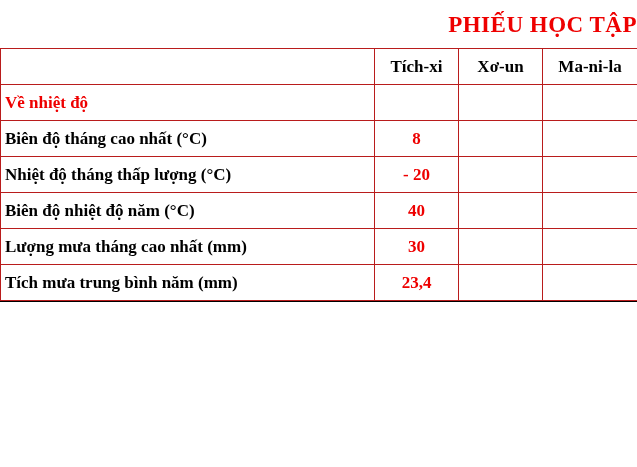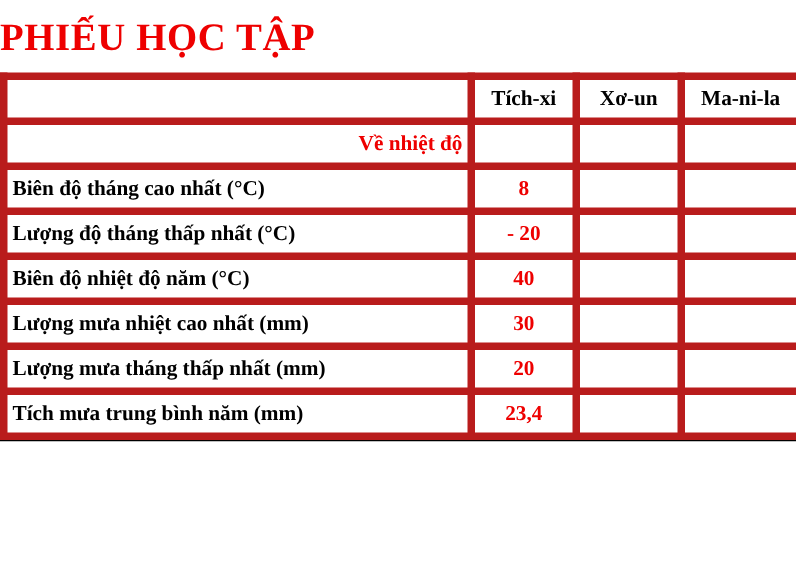--- a/index.html
+++ b/index.html
@@ -13,52 +13,52 @@
     font-family: "Liberation Serif", serif;
     overflow: hidden;
   }
   .page {
     position: relative;
     width: 637px;
     height: 467px;
     box-sizing: border-box;
   }
   .title {
-    text-align: left;
+    text-align: right;
     color: #ee0000;
-    font-size: 31px;
+    font-size: 23px;
     font-weight: bold;
     letter-spacing: 0.5px;
     padding-top: 12px;
     padding-bottom: 10px;
     font-family: "Liberation Serif", serif;
   }
   table.sheet {
     border-collapse: collapse;
     width: 637px;
     table-layout: fixed;
     margin: 0;
   }
   table.sheet td {
-    border: 6px solid #b91c1c;
+    border: 1px solid #b91c1c;
     font-size: 17px;
     font-weight: bold;
     font-family: "Liberation Serif", serif;
     padding: 2px 4px;
     height: 36px;
     box-sizing: border-box;
     vertical-align: middle;
   }
   td.label {
     text-align: left;
     color: #000000;
     padding-left: 6px;
   }
   td.section {
-    text-align: right;
+    text-align: left;
     color: #ee0000;
     padding-left: 6px;
     height: 28px;
   }
   td.head {
     text-align: center;
     color: #000000;
     height: 38px;
   }
   td.val {
@@ -108,48 +108,42 @@
       </tr>
 
       <tr>
         <td class="label">Biên độ tháng cao nhất (°C)</td>
         <td class="val">8</td>
         <td class="val blank"></td>
         <td class="val blank"></td>
       </tr>
 
       <tr>
-        <td class="label">Lượng độ tháng thấp nhất (°C)</td>
+        <td class="label">Nhiệt độ tháng thấp lượng (°C)</td>
         <td class="val">- 20</td>
         <td class="val blank"></td>
         <td class="val blank"></td>
       </tr>
 
       <tr>
         <td class="label">Biên độ nhiệt độ năm (°C)</td>
         <td class="val">40</td>
         <td class="val blank"></td>
         <td class="val blank"></td>
       </tr>
 
 
 
       <tr>
-        <td class="label">Lượng mưa nhiệt cao nhất (mm)</td>
+        <td class="label">Lượng mưa tháng cao nhất (mm)</td>
         <td class="val">30</td>
         <td class="val blank"></td>
         <td class="val blank"></td>
       </tr>
 
-      <tr>
-        <td class="label">Lượng mưa tháng thấp nhất (mm)</td>
-        <td class="val">20</td>
-        <td class="val blank"></td>
-        <td class="val blank"></td>
-      </tr>
 
       <tr>
         <td class="label">Tích mưa trung bình năm (mm)</td>
         <td class="val">23,4</td>
         <td class="val blank"></td>
         <td class="val blank"></td>
       </tr>
     </tbody>
   </table>
 

